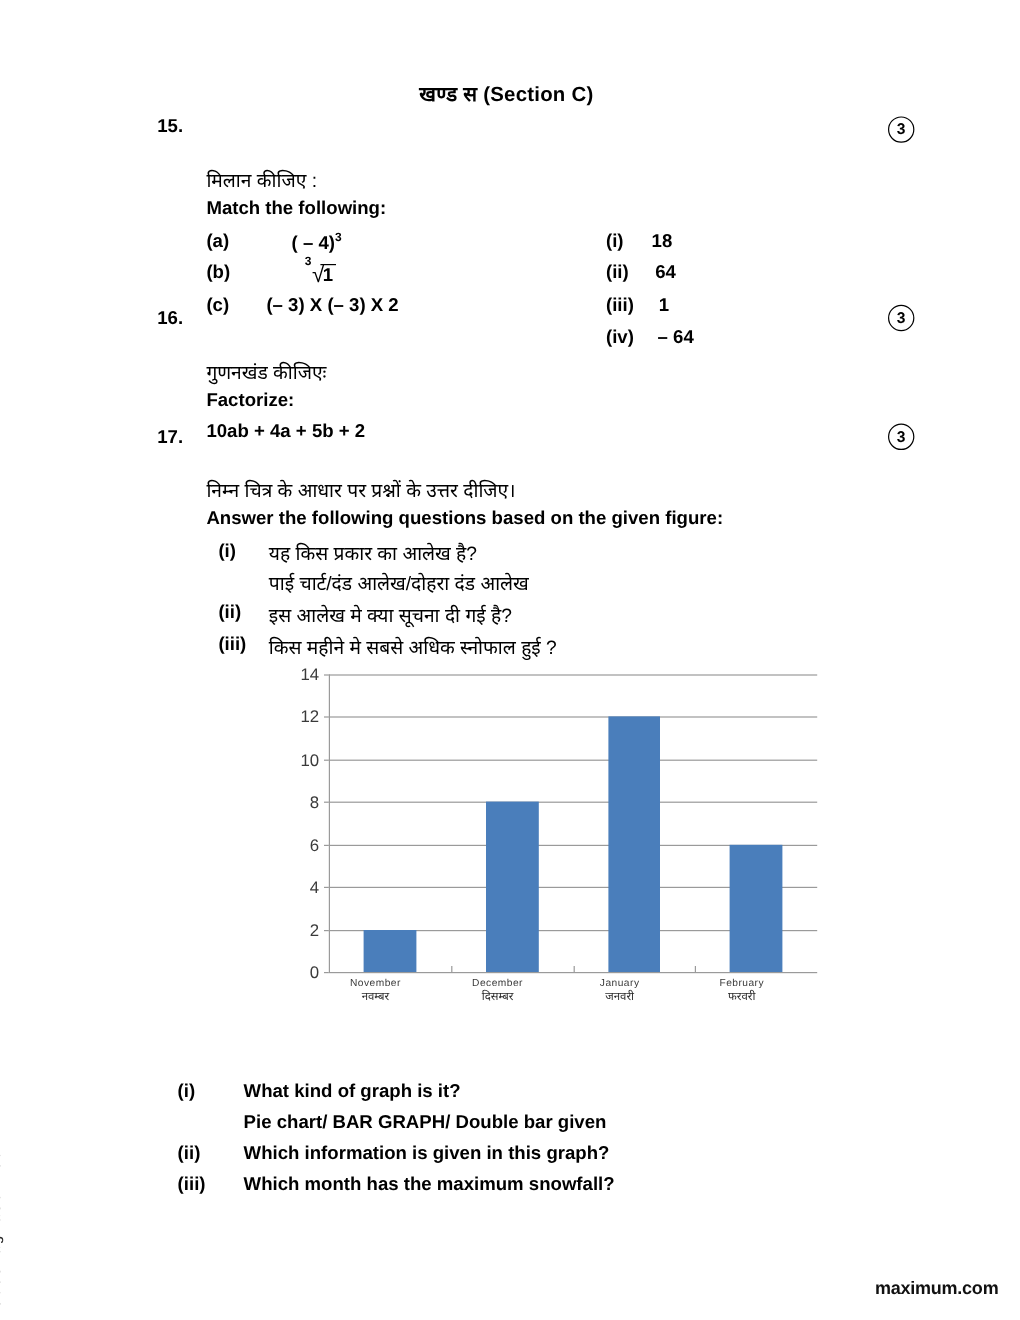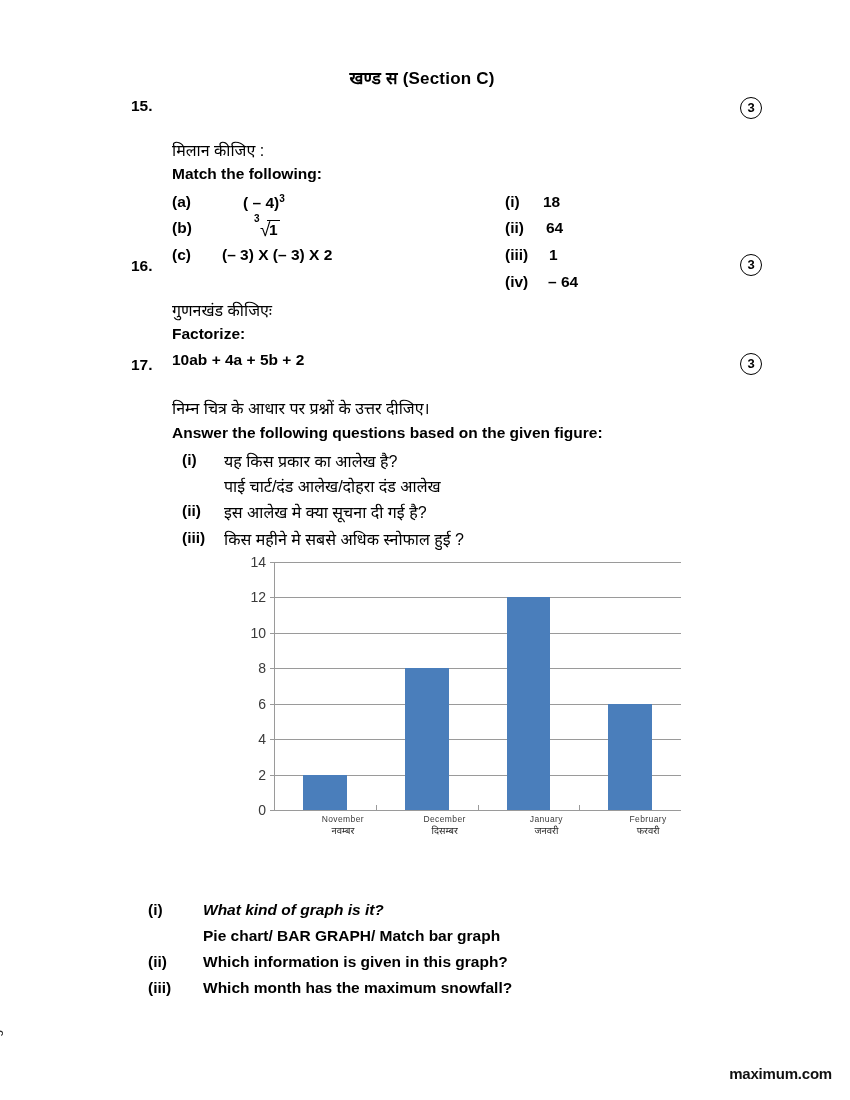--- a/index.html
+++ b/index.html
@@ -168,21 +168,21 @@
   }
   .xtick {
     position: absolute;
     bottom: 0;
     width: 1px;
     height: 5px;
     background: #9a9a9a;
   }
   .xlabels {
     position: absolute;
-    left: 64px;
+    left: 34px;
     top: 262px;
     width: 407px;
     display: flex;
     justify-content: center;
   }
   .xlabel {
     flex: 1 1 0;
     text-align: center;
     line-height: 1.35;
   }
@@ -334,22 +334,22 @@
       <div class="ytick-mark" style="top: 116.286px;"></div>
       <div class="ytick-label" style="top: 80.8571px; left: 0px;">10</div>
       <div class="ytick-mark" style="top: 80.8571px;"></div>
       <div class="ytick-label" style="top: 45.4286px; left: 0px;">12</div>
       <div class="ytick-mark" style="top: 45.4286px;"></div>
       <div class="ytick-label" style="top: 10px; left: 0px;">14</div>
       <div class="ytick-mark" style="top: 10px;"></div>
     </div>
 
   <div class="line" style="top:858px; left:148px;">(i)</div>
-  <div class="line" style="top:858px; left:203px;font-style:italic;">What kind of graph is it?</div>
-  <div class="line" style="top:884px; left:203px;">Pie chart/ BAR GRAPH/ Match bar graph</div>
+  <div class="line" style="top:858px; left:203px;">What kind of graph is it?</div>
+  <div class="line" style="top:884px; left:203px;">Pie chart/ BAR GRAPH/ Double bar given</div>
 
   <div class="line" style="top:910px; left:148px;">(ii)</div>
   <div class="line" style="top:910px; left:203px;">Which information is given in this graph?</div>
 
   <div class="line" style="top:936px; left:148px;">(iii)</div>
   <div class="line" style="top:936px; left:203px;">Which month has the maximum snowfall?</div>
 
   <div class="side-watermark">docs.aglasem.com</div>
   <div class="footer-logo">maximum.com</div>
 

